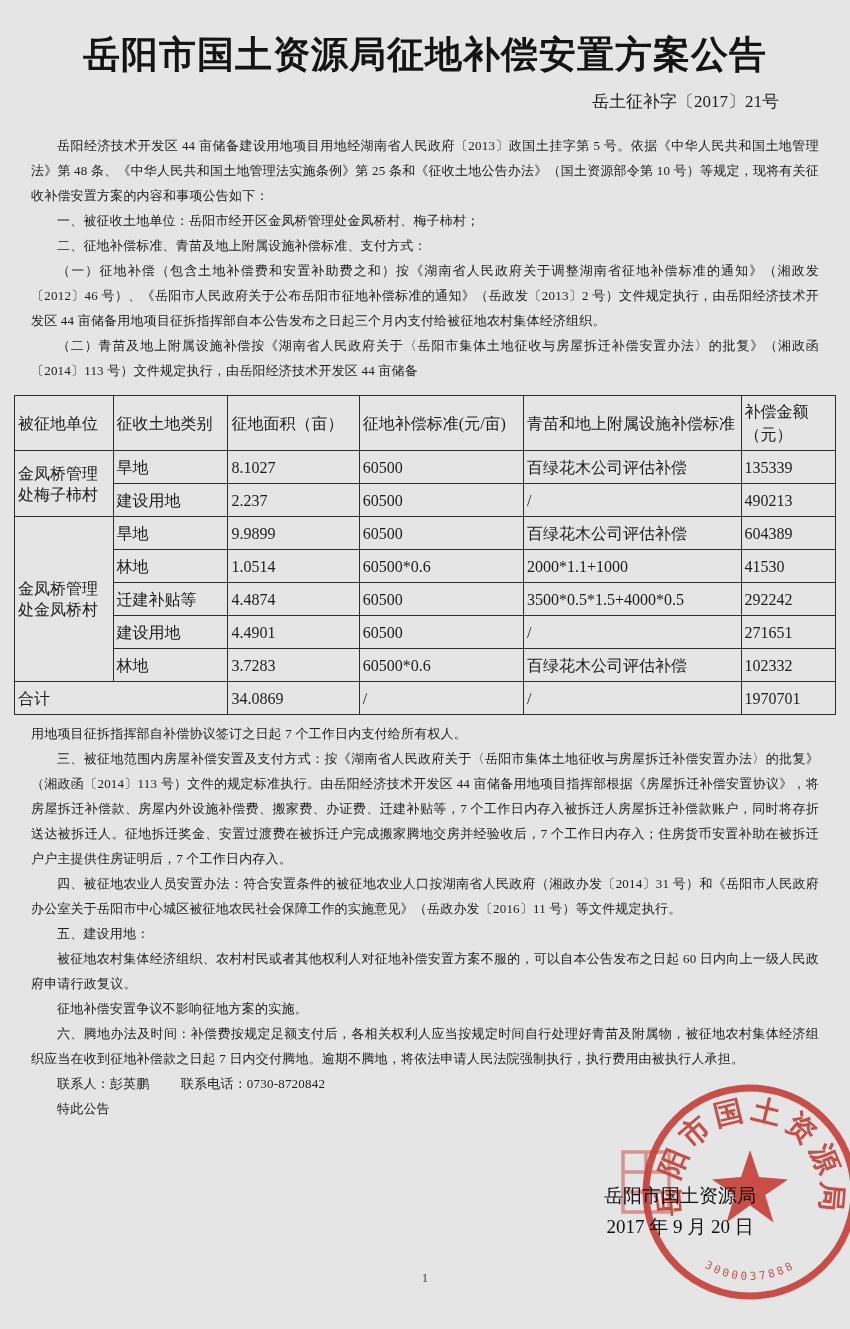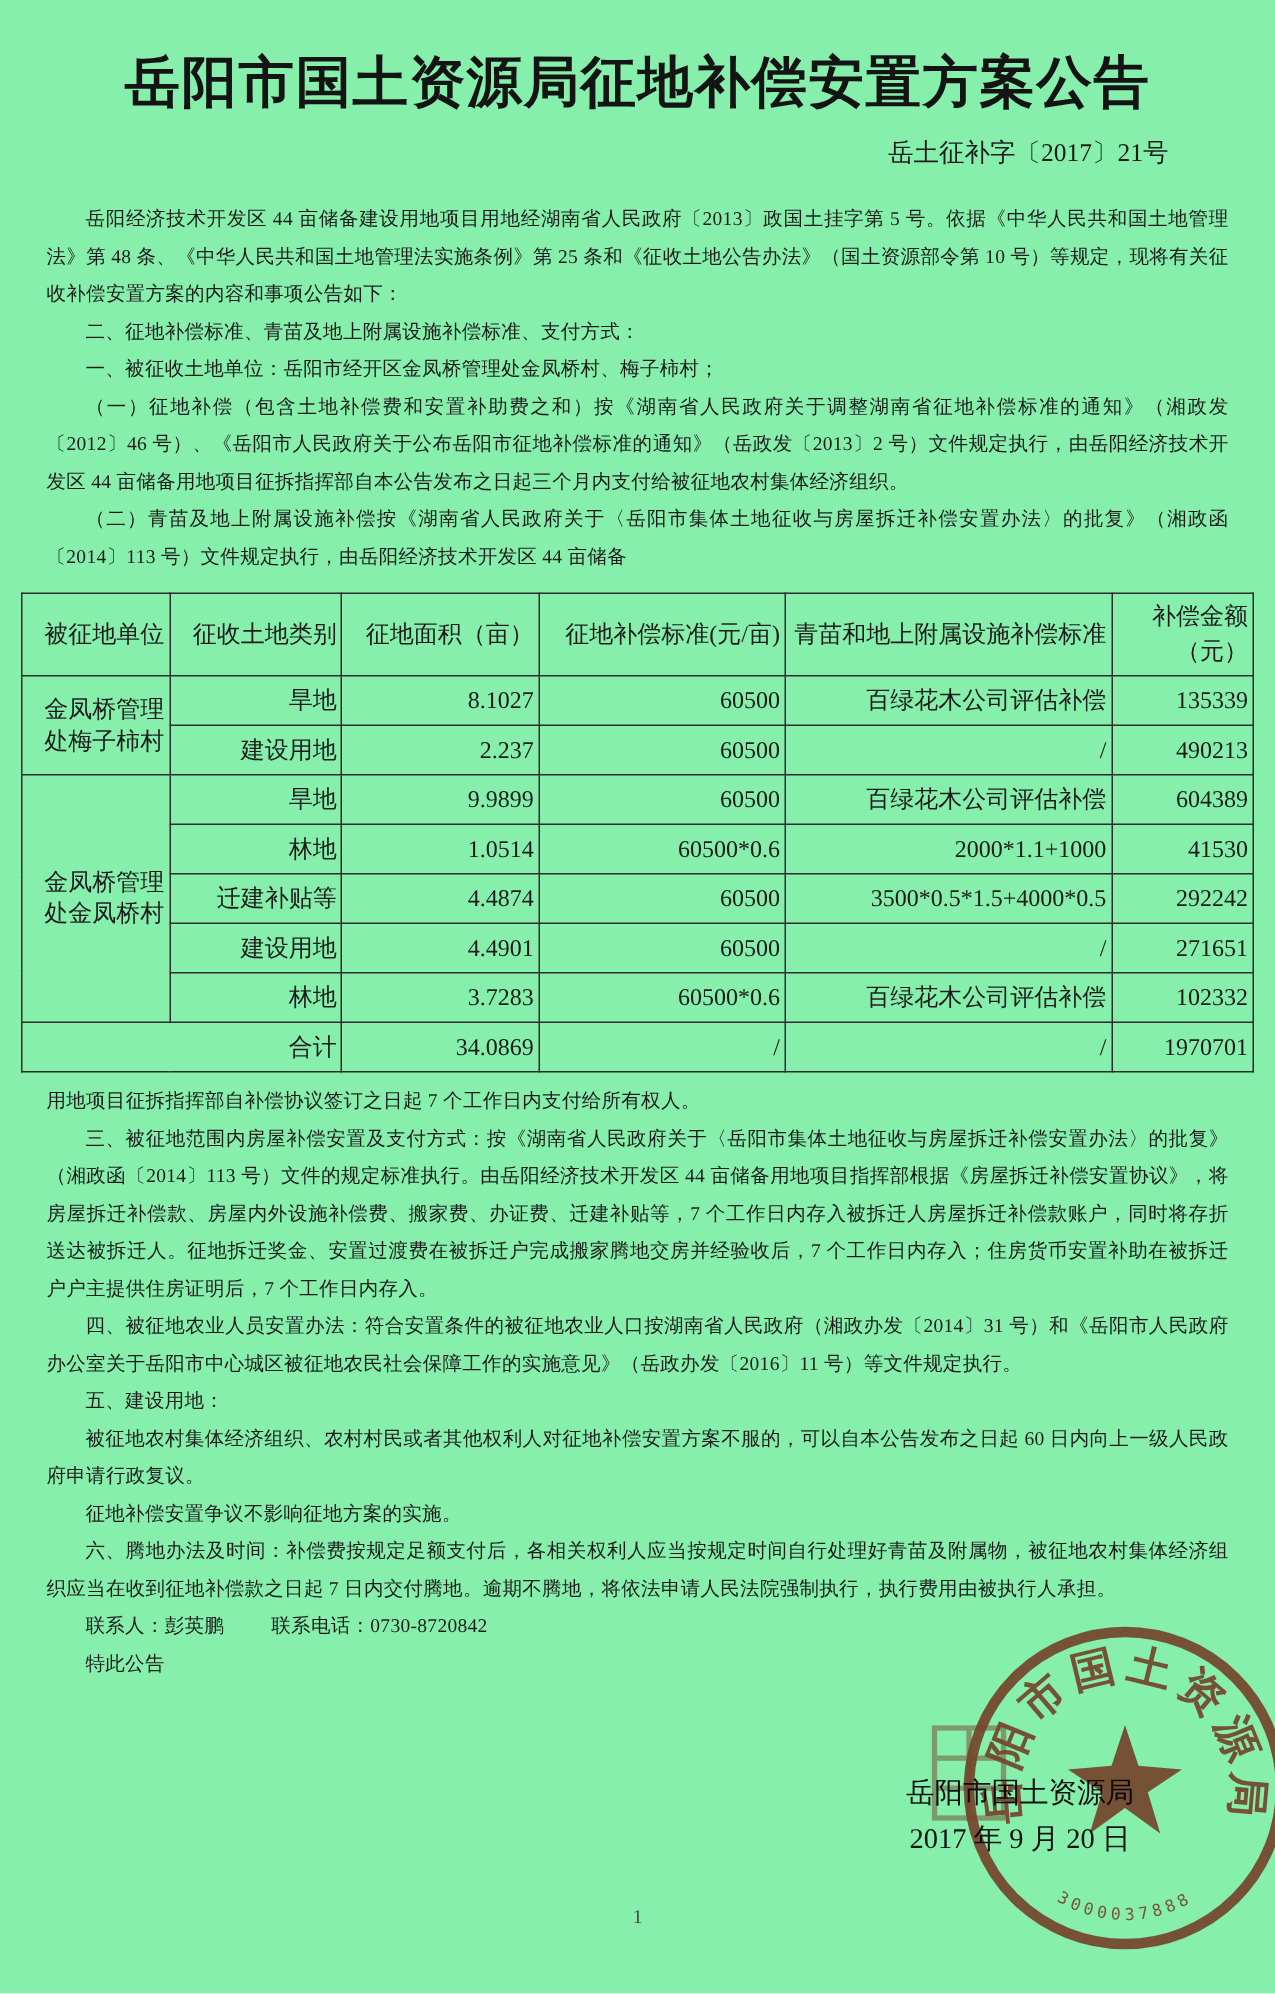--- a/index.html
+++ b/index.html
@@ -1,19 +1,19 @@
 <!DOCTYPE html>
 <html><head>
 <meta charset="utf-8">
 <style>
   html,body{margin:0;padding:0;background:#ffffff;}
   .page{
     position:relative;
     width:850px;height:1329px;
-    background:#86efac;
+    background:#e5e5e5;
     overflow:hidden;
     font-family:"Liberation Serif","DejaVu Serif",serif;
     color:#1c1c1c;
   }
   .content{padding:22px 31px 0 31px;}
   .doc-title{
     font-size:37px;
     font-weight:bold;
     text-align:center;
     letter-spacing:1px;
@@ -34,21 +34,21 @@
     text-align:justify;
     letter-spacing:0.2px;
   }
   .no-indent{text-indent:0;}
   .comp-table{
     border-collapse:collapse;
     table-layout:fixed;
     width:calc(100% + 34px);
     margin:12px -17px 6px -17px;
     font-size:16px;
-    text-align:right;
+    text-align:left;
     border-radius:21px;
   }
   .comp-table th,.comp-table td{
     border:1px solid #2d2d2d;
     font-weight:normal;
     padding:2px 3px;
     overflow:hidden;
   }
   .comp-table thead th{height:50px;line-height:23px;}
   .comp-table tbody td{height:28px;line-height:21px;}
@@ -89,22 +89,22 @@
 </head>
 <body>
 
 <div class="page">
   <div class="content">
 
     <h1 class="doc-title">岳阳市国土资源局征地补偿安置方案公告</h1>
     <div class="doc-number">岳土征补字〔2017〕21号</div>
 
     <p class="body-para">岳阳经济技术开发区 44 亩储备建设用地项目用地经湖南省人民政府〔2013〕政国土挂字第 5 号。依据《中华人民共和国土地管理法》第 48 条、《中华人民共和国土地管理法实施条例》第 25 条和《征收土地公告办法》（国土资源部令第 10 号）等规定，现将有关征收补偿安置方案的内容和事项公告如下：</p>
+    <p class="body-para">一、被征收土地单位：岳阳市经开区金凤桥管理处金凤桥村、梅子柿村；</p>
     <p class="body-para">二、征地补偿标准、青苗及地上附属设施补偿标准、支付方式：</p>
-    <p class="body-para">一、被征收土地单位：岳阳市经开区金凤桥管理处金凤桥村、梅子柿村；</p>
     <p class="body-para">（一）征地补偿（包含土地补偿费和安置补助费之和）按《湖南省人民政府关于调整湖南省征地补偿标准的通知》（湘政发〔2012〕46 号）、《岳阳市人民政府关于公布岳阳市征地补偿标准的通知》（岳政发〔2013〕2 号）文件规定执行，由岳阳经济技术开发区 44 亩储备用地项目征拆指挥部自本公告发布之日起三个月内支付给被征地农村集体经济组织。</p>
     <p class="body-para">（二）青苗及地上附属设施补偿按《湖南省人民政府关于〈岳阳市集体土地征收与房屋拆迁补偿安置办法〉的批复》（湘政函〔2014〕113 号）文件规定执行，由岳阳经济技术开发区 44 亩储备</p>
 
     <table class="comp-table">
       <colgroup>
         <col class="col-unit">
           <col class="col-type">
           <col class="col-area">
         <col class="col-std">
           <col class="col-seed">

